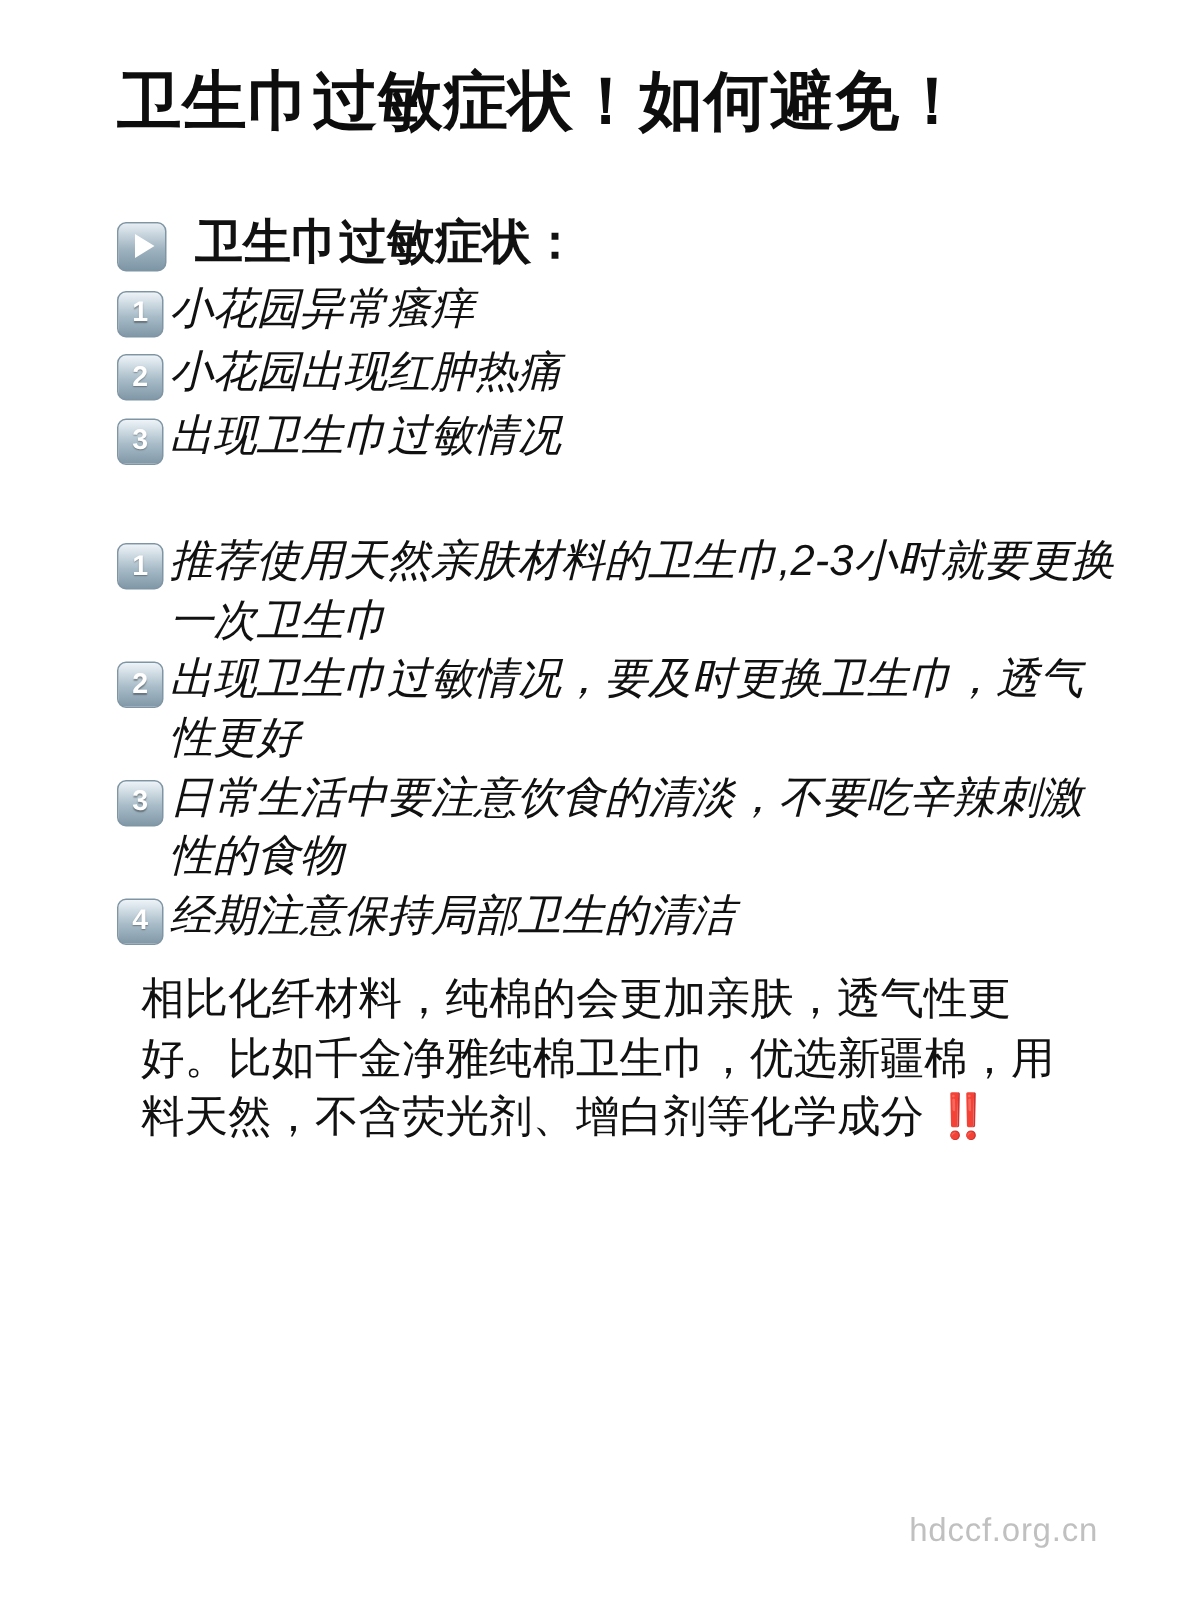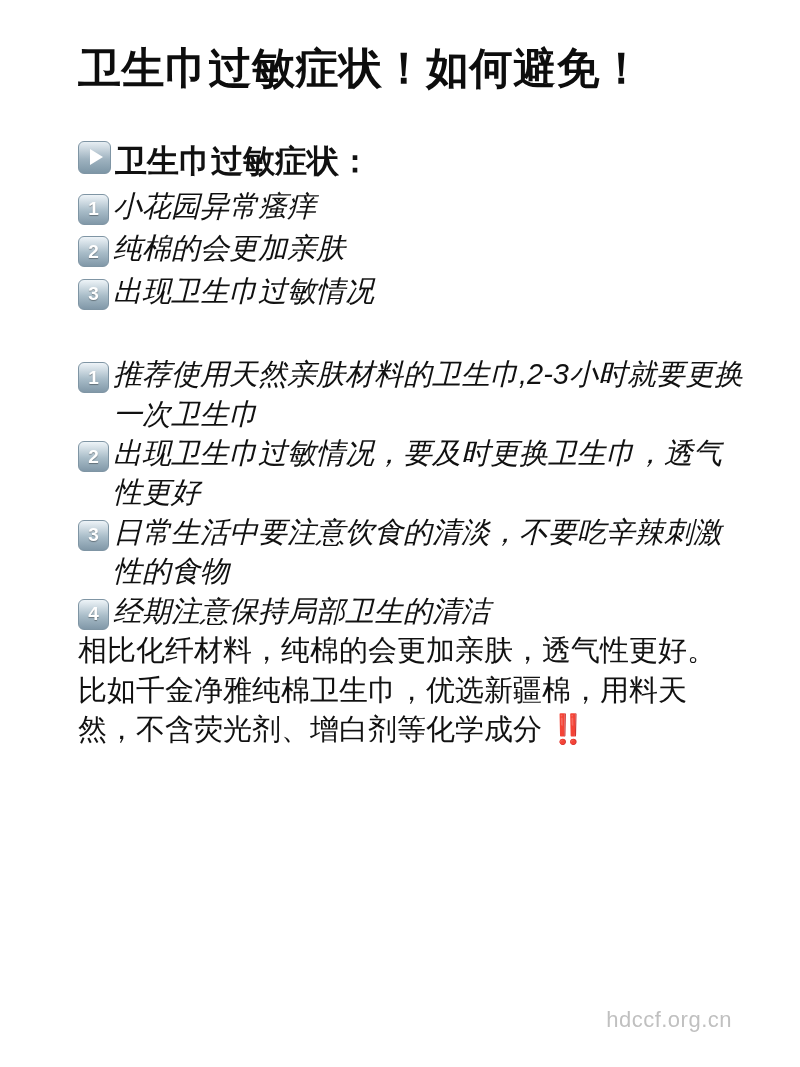--- a/index.html
+++ b/index.html
@@ -29,26 +29,27 @@
     letter-spacing: 0.5px;
     margin: 0 0 0 0;
     color: #0d0d0d;
     max-width: 600px;
   }
   .section {
     margin-top: 44px;
   }
   .section-head {
     display: flex;
-    align-items: flex-start;
+    align-items: flex-end;
     font-size: 32px;
     font-weight: bold;
     line-height: 1.25;
     color: #111111;
     margin-bottom: 6px;
+    gap: 15px;
   }
   .play-icon {
     display: inline-flex;
     align-items: center;
     justify-content: center;
     width: 33px;
     height: 33px;
     border-radius: 6px;
     background: linear-gradient(180deg, #e7eef3 0%, #9fb3c0 55%, #7d96a6 100%);
     border: 1px solid #7f95a4;
@@ -91,21 +92,21 @@
     text-shadow: 0 1px 1px rgba(0,0,0,0.35);
   }
   .item-text {
     flex: 1 1 auto;
     font-style: italic;
   }
   .para {
     font-size: 29px;
     line-height: 1.36;
     color: #111111;
-    margin: 0;
+    margin: 16px;
   }
   .bangbang {
     color: #e8392b;
     font-weight: bold;
     letter-spacing: -1px;
   }
   .watermark {
     position: absolute;
     right: 68px;
     bottom: 34px;
@@ -129,21 +130,21 @@
         </span>
       <span>卫生巾过敏症状：</span>
     </div>
 
     <div class="item">
       <span class="num-icon">1</span>
       <span class="item-text">小花园异常瘙痒</span>
     </div>
     <div class="item">
       <span class="num-icon">2</span>
-      <span class="item-text">纯棉的会更加亲肤</span>
+      <span class="item-text">小花园出现红肿热痛</span>
     </div>
     <div class="item">
       <span class="num-icon">3</span>
       <span class="item-text">出现卫生巾过敏情况</span>
     </div>
   </div>
 
   <div class="section block-avoid">
 
     <div class="item">

